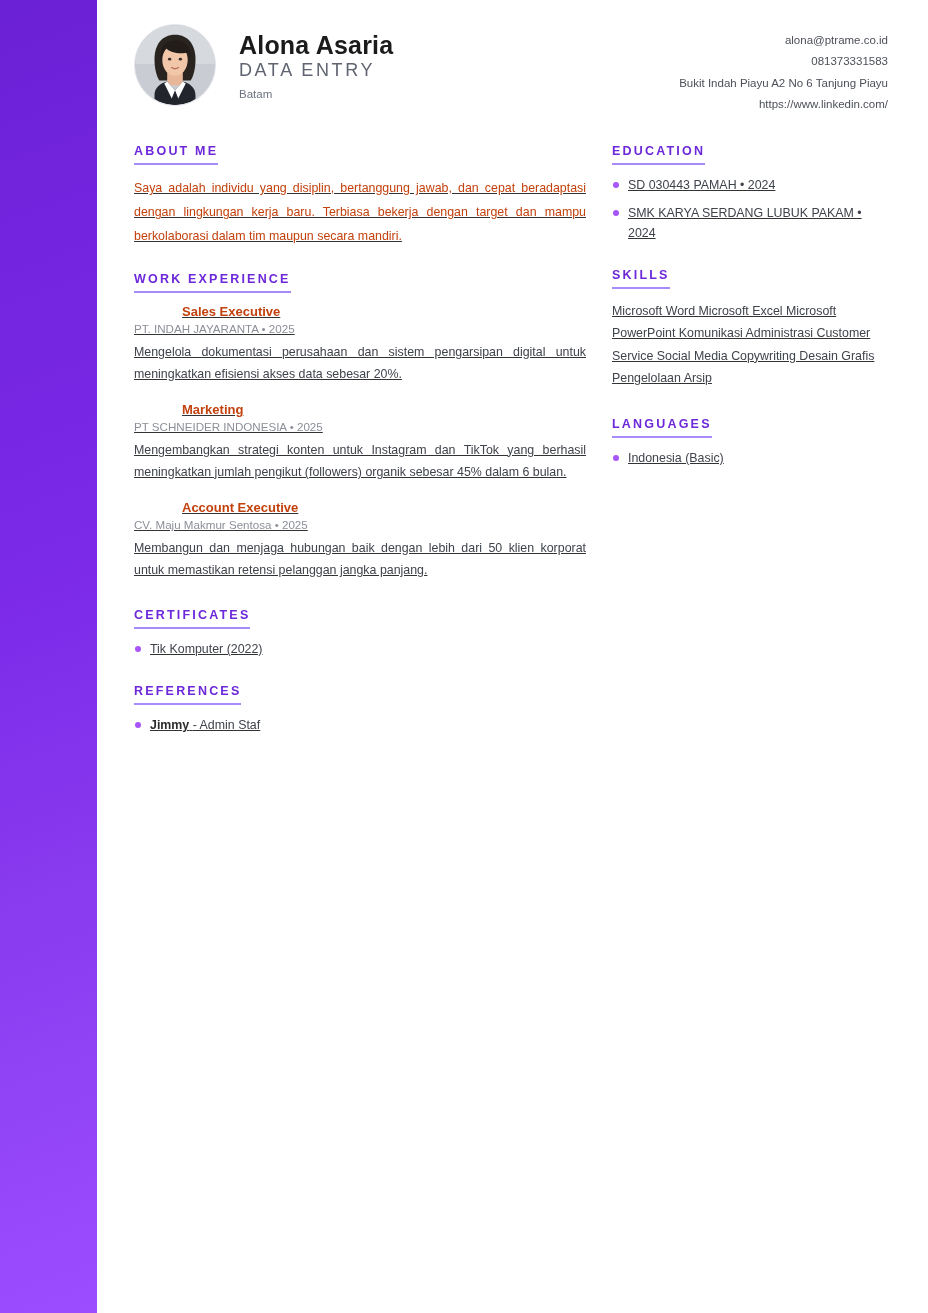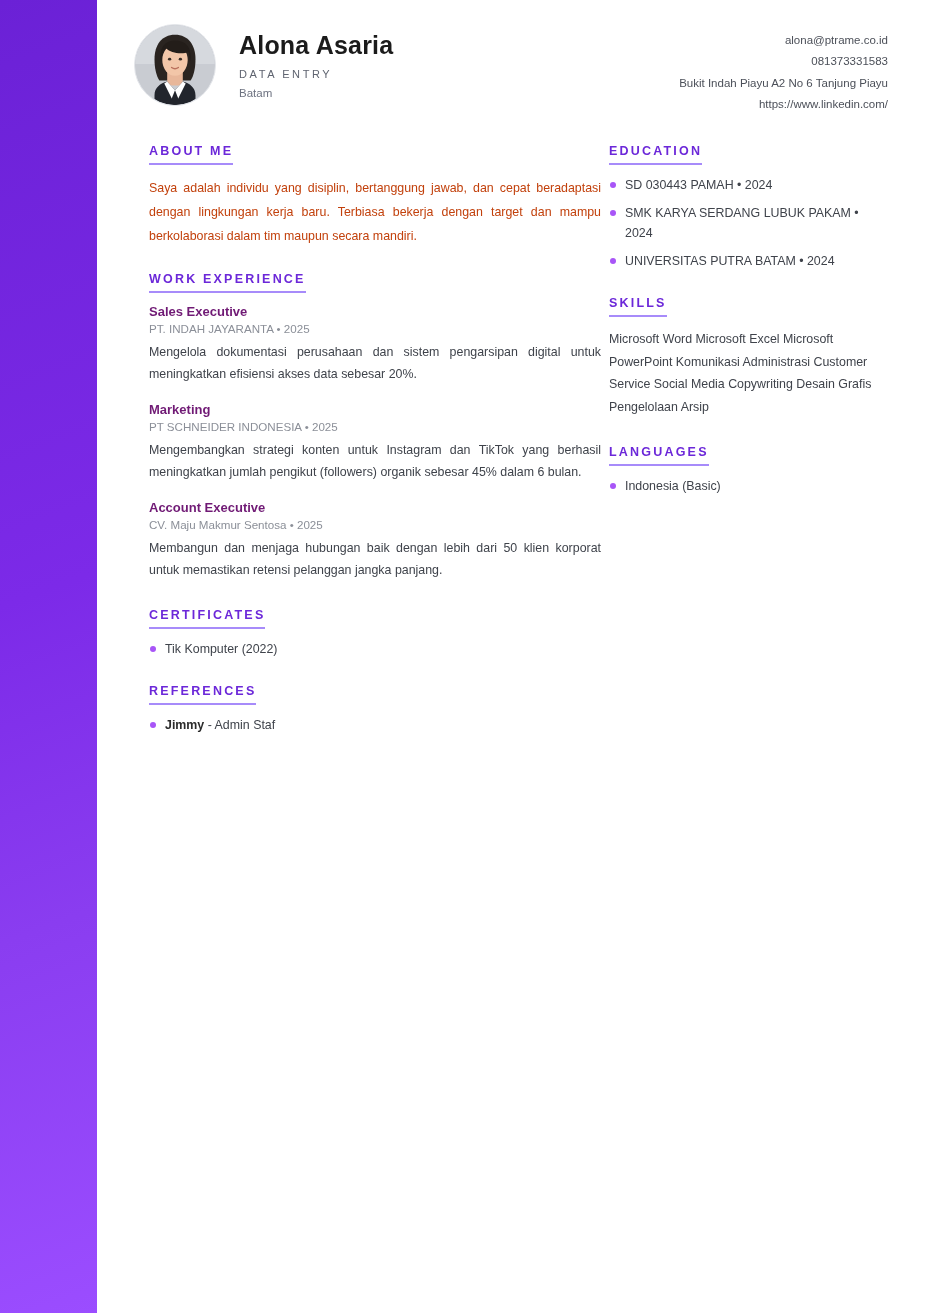--- a/index.html
+++ b/index.html
@@ -58,46 +58,47 @@
     flex: 1 1 auto;
   }
   .name {
     font-size: 25px;
     font-weight: bold;
     color: #1b1b1b;
     letter-spacing: 0.2px;
     line-height: 1.1;
   }
   .role {
-    font-size: 11px;
+    font-size: 18px;
     letter-spacing: 2.6px;
     color: #5f6470;
-    margin-top: 8px;
+    margin-top: 0;
     font-weight: 400;
   }
   .city {
     font-size: 11.5px;
     color: #6d7280;
     margin-top: 7px;
   }
   .contact {
     text-align: right;
     font-size: 11.5px;
     color: #4c5059;
     line-height: 1.85;
     padding-top: 6px;
     white-space: nowrap;
   }
   .contact div { }
 
   
   .columns {
     display: flex;
-    padding: 26px 40px 0 52px;
-    gap: 4px;
+    padding: 26px 40px 0 37px;
+    gap: 22px;
+    text-decoration: underline;
   }
   .col-left { width: 452px; flex: 0 0 452px; }
   .col-right { flex: 1 1 auto; padding-left: 4px; }
 
   .section { margin-bottom: 20px; }
   .section-title {
     font-size: 12.5px;
     font-weight: bold;
     letter-spacing: 2.2px;
     color: #6c28d9;
@@ -110,22 +111,23 @@
     font-size: 12.4px;
     line-height: 1.95;
     color: #c2410c;
     text-align: justify;
   }
 
   .job { margin-bottom: 17px; }
   .job-title {
     font-size: 13px;
     font-weight: bold;
-    color: #701a75;
+    color: #c2410c;
     margin-bottom: 3px;
+    margin-left: 48px;
   }
   .job-meta {
     font-size: 11.6px;
     color: #8b8f98;
     margin-bottom: 6px;
   }
   .job-desc {
     font-size: 12.4px;
     line-height: 1.78;
     color: #3f434b;
@@ -264,21 +266,20 @@
 
       </div>
 
       <div class="col-right">
 
         <div class="section">
           <div class="section-title">EDUCATION</div>
           <ul class="bullets">
             <li>SD 030443 PAMAH • 2024</li>
             <li>SMK KARYA SERDANG LUBUK PAKAM • 2024</li>
-            <li>UNIVERSITAS PUTRA BATAM • 2024</li>
           </ul>
         </div>
 
         <div class="section" style="margin-top:22px;">
           <div class="section-title">SKILLS</div>
           <div class="skills-text">Microsoft Word Microsoft Excel Microsoft PowerPoint Komunikasi Administrasi Customer Service Social Media Copywriting Desain Grafis Pengelolaan Arsip</div>
         </div>
 
         <div class="section" style="margin-top:24px;">
           <div class="section-title">LANGUAGES</div>

